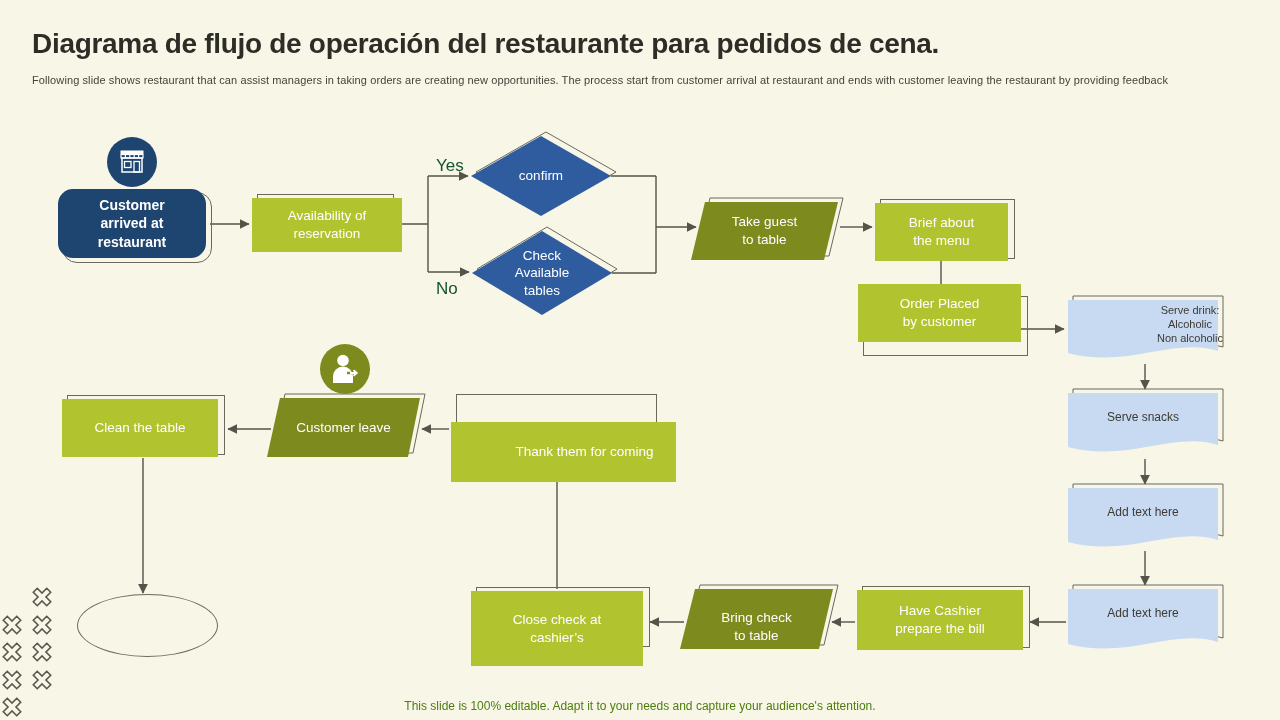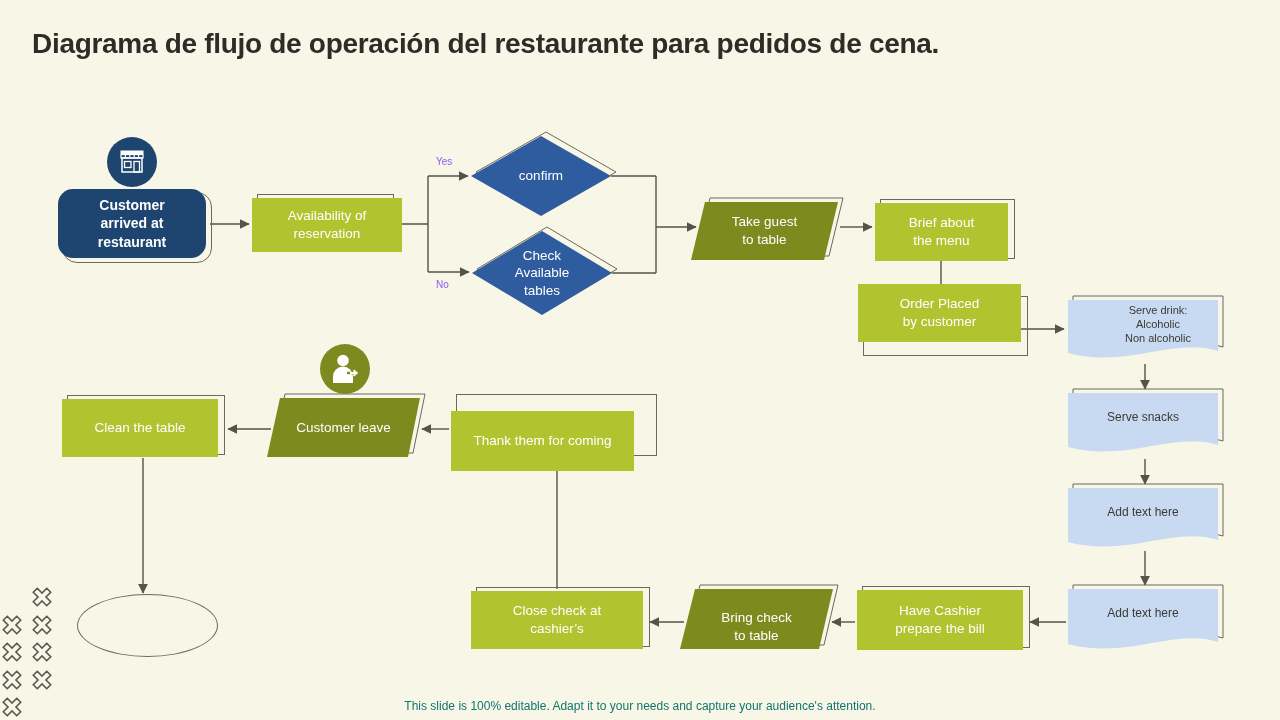--- a/index.html
+++ b/index.html
@@ -14,21 +14,21 @@
     position:absolute;left:32px;top:28px;width:1200px;
     font-size:28px;font-weight:bold;letter-spacing:-0.3px;
     color:#2d2c27;
   }
   .subtitle{
     position:absolute;left:32px;top:74px;width:1230px;
     font-size:11px;letter-spacing:0.1px;color:#44433b;white-space:nowrap;
   }
   .footer{
     position:absolute;left:0;right:0;top:699px;text-align:center;
-    font-size:12px;color:#0f766e;
+    font-size:12px;color:#4d7c0f;
   }
   .layer{position:absolute;left:0;top:0;}
   .box{
     position:absolute;display:flex;align-items:center;justify-content:center;
     text-align:center;color:#ffffff;font-size:13.5px;line-height:1.32;
     white-space:pre-line;
   }
   .green{background:#b1c42f;}
   .navy{
     background:#1e4470;border-radius:15px;
@@ -38,34 +38,35 @@
   .outline{position:absolute;border:1px solid #6b695c;}
   .outline.rounded{border-radius:15px;}
   .outline.oval{border-radius:50%;}
   .lbl{
     position:absolute;display:flex;align-items:center;justify-content:center;
     text-align:center;color:#ffffff;font-size:13.5px;line-height:1.3;
     white-space:pre-line;pointer-events:none;
   }
   .doclbl{color:#3c3b33;font-size:12px;}
   .doclbl.small{font-size:11px;line-height:1.25;}
-  .yesno{position:absolute;font-size:10px;color:#8b5cf6;}
+  .yesno{position:absolute;font-size:17px;color:#14532d;}
   .icon-circle{
     position:absolute;border-radius:50%;
     display:flex;align-items:center;justify-content:center;
   }
   .icon-circle.navy-bg{background:#1e4470;}
   .icon-circle.olive-bg{background:#7c8a1e;}
 </style>
 </head>
 <body>
 
 <div class="canvas">
 
   <div class="title">Diagrama de flujo de operación del restaurante para pedidos de cena.</div>
+  <div class="subtitle">Following slide shows restaurant that can assist managers in taking orders are creating new opportunities. The process start from customer arrival at restaurant and ends with customer leaving  the restaurant by providing feedback</div>
 
   <svg class="layer" width="1280" height="720" viewBox="0 0 1280 720">
     <defs>
       <marker id="arr" markerWidth="8" markerHeight="8" refX="6.5" refY="3.5" orient="auto">
         <path d="M0,0 L7,3.5 L0,7 Z" fill="#55534a"></path>
       </marker>
       <path id="xp" d="M-2.8,-9.5 L2.8,-9.5 L2.8,-2.8 L9.5,-2.8 L9.5,2.8 L2.8,2.8 L2.8,9.5 L-2.8,9.5 L-2.8,2.8 L-9.5,2.8 L-9.5,-2.8 L-2.8,-2.8 Z"></path>
     </defs>
 
     <g stroke="#55534a" stroke-width="1.4" fill="none">
@@ -164,41 +165,41 @@
 
   <div class="outline" style="left:863px;top:296px;width:163px;height:58px;"></div>
   <div class="box green" style="left:858px;top:284px;width:163px;height:58px;">Order Placed
 by customer</div>
 
   <div class="outline" style="left:862px;top:586px;width:166px;height:60px;"></div>
   <div class="box green" style="left:857px;top:590px;width:166px;height:60px;">Have Cashier
 prepare the bill</div>
 
   <div class="outline" style="left:476px;top:587px;width:172px;height:58px;"></div>
-  <div class="box green" style="left:471px;top:591px;width:172px;height:58px;text-align:center;">Close check at
+  <div class="box green" style="left:471px;top:591px;width:172px;height:75px;text-align:center;">Close check at
 cashier’s</div>
 
   <div class="outline" style="left:456px;top:394px;width:199px;height:60px;"></div>
-  <div class="box green" style="left:451px;top:411px;width:183px;height:60px;">Thank them for coming</div>
+  <div class="box green" style="left:451px;top:422px;width:183px;height:60px;padding-left:42px;">Thank them for coming</div>
 
   <div class="outline" style="left:67px;top:395px;width:156px;height:58px;"></div>
   <div class="box green" style="left:62px;top:399px;width:156px;height:58px;">Clean the table</div>
 
   <div class="outline oval" style="left:77px;top:594px;width:139px;height:61px;"></div>
 
   <div class="lbl" style="left:476px;top:138px;width:130px;height:76px;">confirm</div>
   <div class="lbl" style="left:477px;top:233px;width:130px;height:80px;">Check
 Available
 tables</div>
   <div class="lbl" style="left:696px;top:202px;width:137px;height:58px;text-align:center;">Take guest
 to table</div>
   <div class="lbl" style="left:686px;top:589px;width:141px;height:76px;">Bring check
 to table</div>
   <div class="lbl" style="left:272px;top:398px;width:143px;height:59px;">Customer leave</div>
-  <div class="lbl doclbl small" style="left:1068px;top:299px;width:180px;height:52px;">Serve drink:
+  <div class="lbl doclbl small" style="left:1068px;top:299px;width:180px;height:52px;padding-left:32px;">Serve drink:
 Alcoholic
 Non alcoholic</div>
   <div class="lbl doclbl" style="left:1068px;top:391px;width:150px;height:54px;">Serve snacks</div>
   <div class="lbl doclbl" style="left:1068px;top:486px;width:150px;height:54px;">Add text here</div>
   <div class="lbl doclbl" style="left:1068px;top:587px;width:150px;height:54px;">Add text here</div>
 
   <div class="yesno" style="left:436px;top:156px;">Yes</div>
   <div class="yesno" style="left:436px;top:279px;">No</div>
 
   <div class="footer">This slide is 100% editable. Adapt it to your needs and capture your audience's attention.</div>

